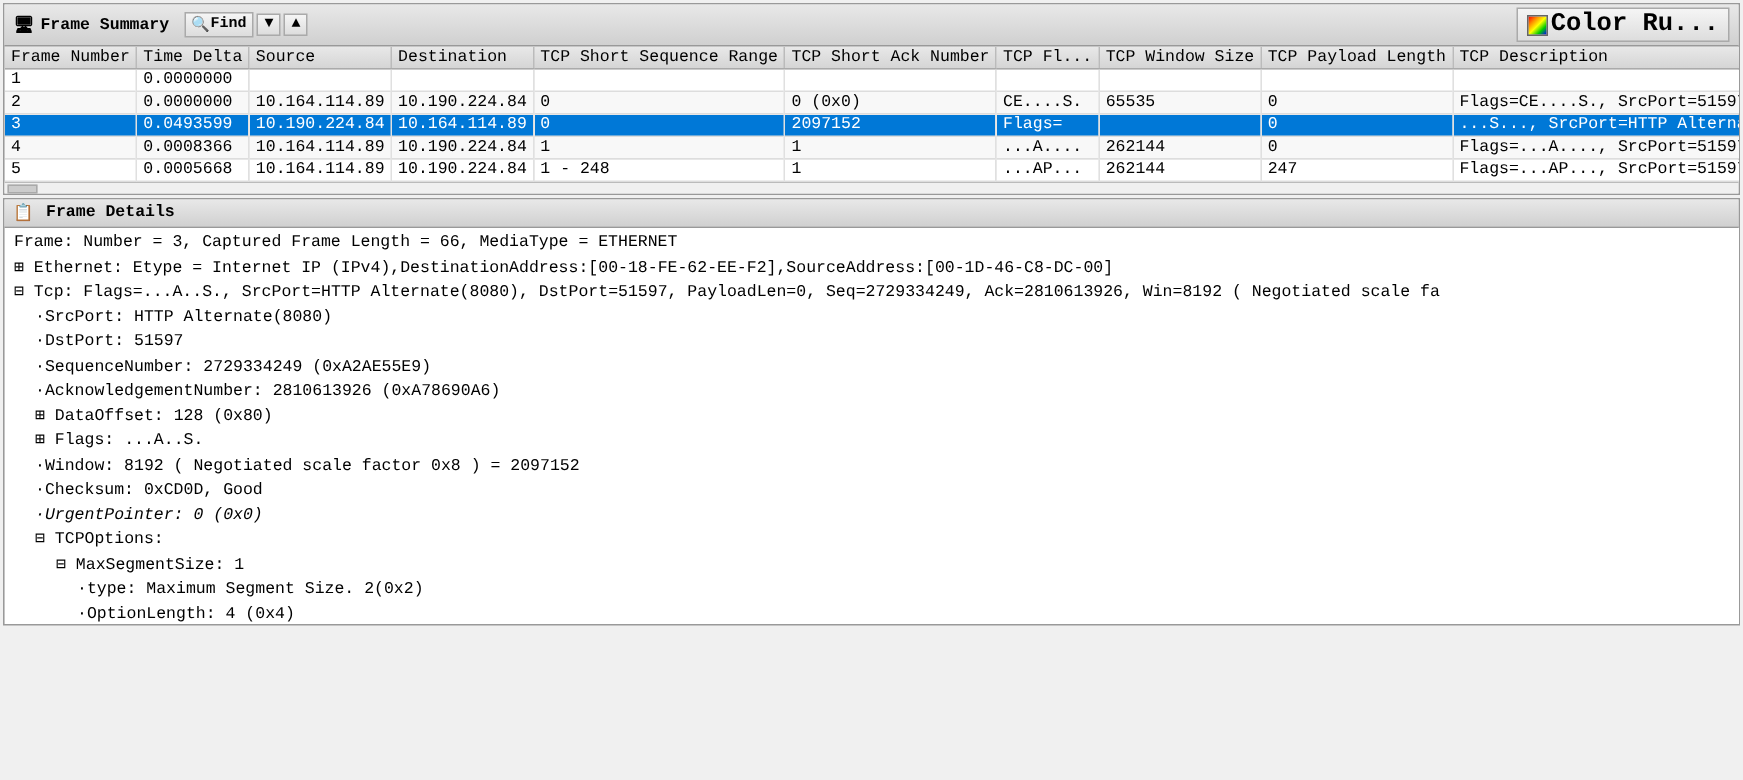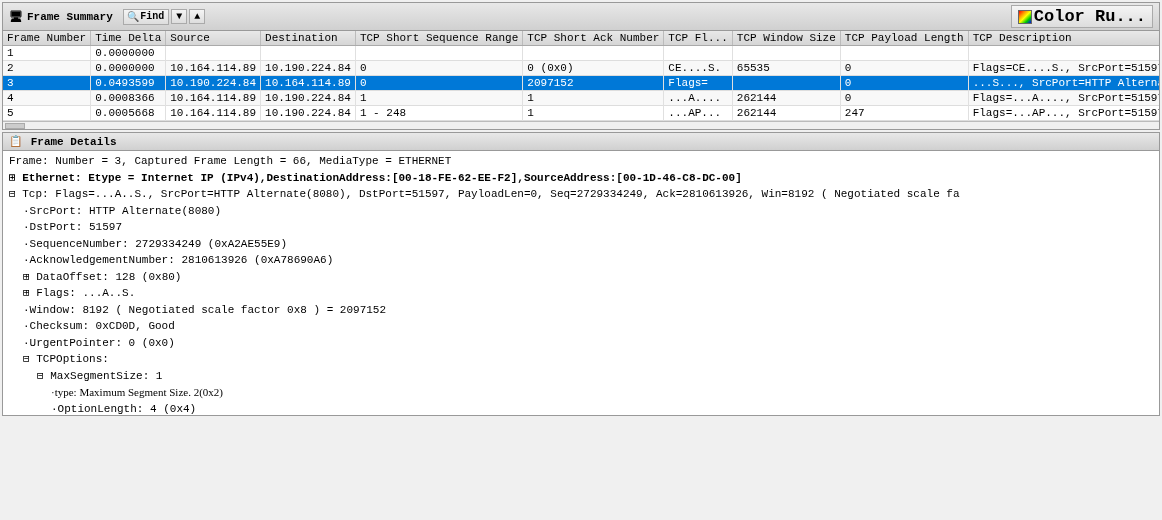--- a/index.html
+++ b/index.html
@@ -230,30 +230,30 @@
   </div>
 </div>
 
 <div class="panel">
   <div class="panel-header">
     <span style="margin-right:4px;">📋</span>
     <span>Frame Details</span>
   </div>
   <div class="frame-details" id="frame-details-body">
   <div class="detail-line" style="padding-left: 2px;">   Frame: Number = 3, Captured Frame Length = 66, MediaType = ETHERNET</div>
-      <div class="detail-line expandable" style="padding-left: 2px; font-weight: bold;">⊞ Ethernet: Etype = Internet IP (IPv4),DestinationAddress:[00-18-FE-62-EE-F2],SourceAddress:[00-1D-46-C8-DC-00]</div>
+      <div class="detail-line expandable" style="padding-left: 2px;">⊞ Ethernet: Etype = Internet IP (IPv4),DestinationAddress:[00-18-FE-62-EE-F2],SourceAddress:[00-1D-46-C8-DC-00]</div>
       <div class="detail-line expandable" style="padding-left: 2px;">⊟ Tcp: Flags=...A..S., SrcPort=HTTP Alternate(8080), DstPort=51597, PayloadLen=0, Seq=2729334249, Ack=2810613926, Win=8192 ( Negotiated scale fa</div>
       <div class="detail-line" style="padding-left: 16px;">·SrcPort: HTTP Alternate(8080)</div>
       <div class="detail-line" style="padding-left: 16px;">·DstPort: 51597</div>
       <div class="detail-line" style="padding-left: 16px;">·SequenceNumber: 2729334249 (0xA2AE55E9)</div>
       <div class="detail-line" style="padding-left: 16px;">·AcknowledgementNumber: 2810613926 (0xA78690A6)</div>
       <div class="detail-line expandable" style="padding-left: 16px;">⊞ DataOffset: 128 (0x80)</div>
       <div class="detail-line expandable" style="padding-left: 16px;">⊞ Flags: ...A..S.</div>
       <div class="detail-line" style="padding-left: 16px;">·Window: 8192 ( Negotiated scale factor 0x8 ) = 2097152</div>
       <div class="detail-line" style="padding-left: 16px;">·Checksum: 0xCD0D, Good</div>
-      <div class="detail-line" style="padding-left: 16px;">·UrgentPointer: 0 (0x0)</div>
+      <div class="detail-line" style="padding-left: 16px; font-style: italic;">·UrgentPointer: 0 (0x0)</div>
       <div class="detail-line expandable" style="padding-left: 16px;">⊟ TCPOptions:</div>
       <div class="detail-line expandable" style="padding-left: 30px;">⊟ MaxSegmentSize: 1</div>
-      <div class="detail-line" style="padding-left: 44px; font-family: Liberation Serif, serif;">·type: Maximum Segment Size. 2(0x2)</div>
+      <div class="detail-line" style="padding-left: 44px;">·type: Maximum Segment Size. 2(0x2)</div>
       <div class="detail-line" style="padding-left: 44px;">·OptionLength: 4 (0x4)</div>
       <div class="detail-line" style="padding-left: 44px;">·MaxSegmentSize: 1460 (0x5B4)</div>
     </div>
 </div>
 
 </body></html>

